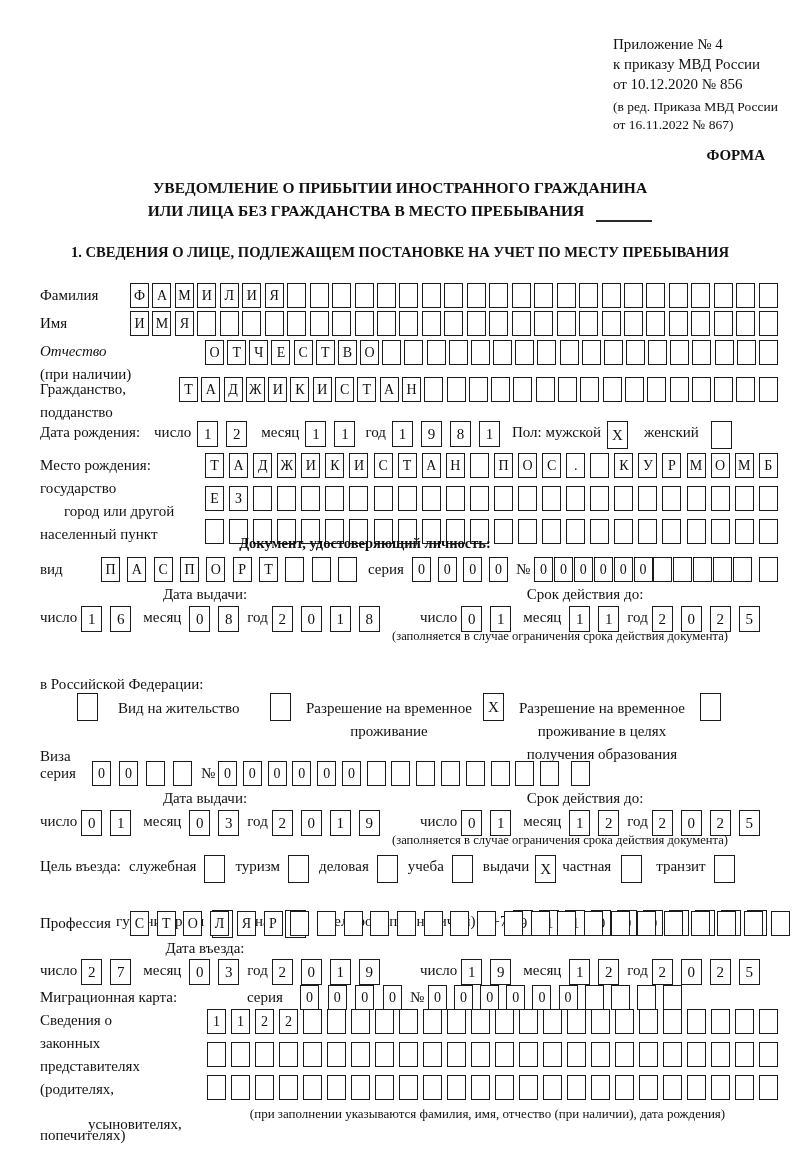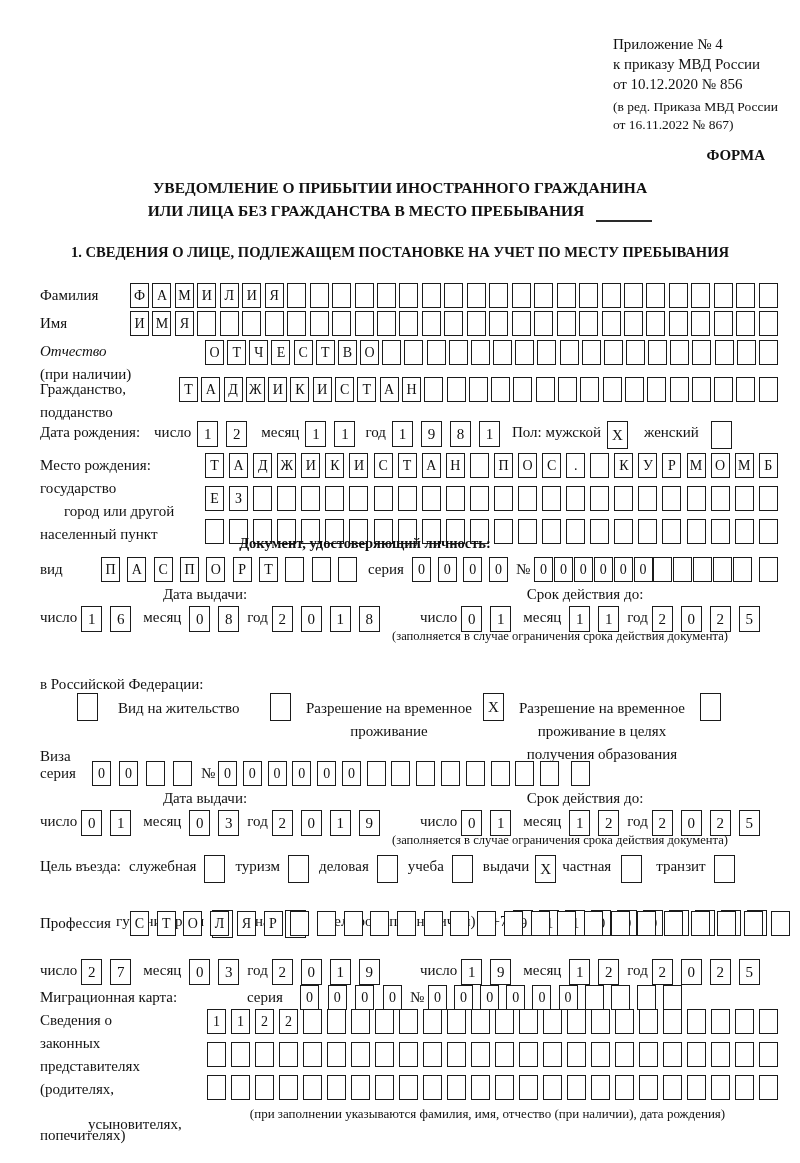--- a/index.html
+++ b/index.html
@@ -512,20 +512,21 @@
       <span class="cell"></span>
       <span class="cell"></span>
       <span class="cell"></span>
       <span class="cell"></span>
       <span class="cell"></span>
       <span class="cell"></span>
       <span class="cell"></span>
       <span class="cell"></span>
     </div>
 
+  <div class="abs lbl ctr" style="top:940px;left:40px;width:330px;">Дата въезда:</div>
 
   <div class="abs frow" style="top:959px;left:40px;">
     <span class="lbl pt3 mr4">число</span>
     <span class="dgroup mr12">
         <span class="cell">2</span>
         <span class="cell">7</span>
       </span>
     <span class="lbl pt3 mr8">месяц</span>
     <span class="dgroup mr8">
         <span class="cell">0</span>

